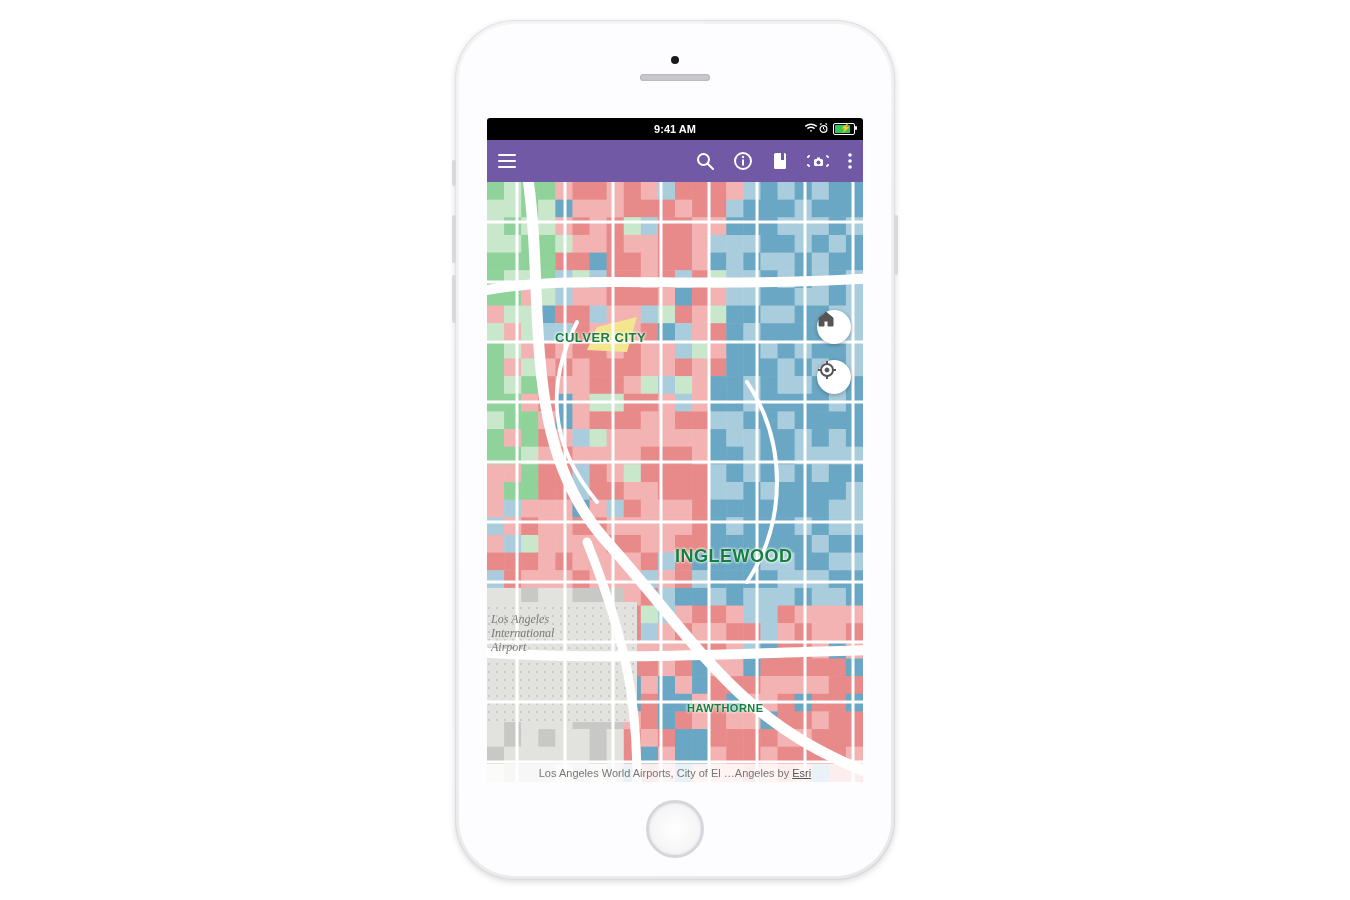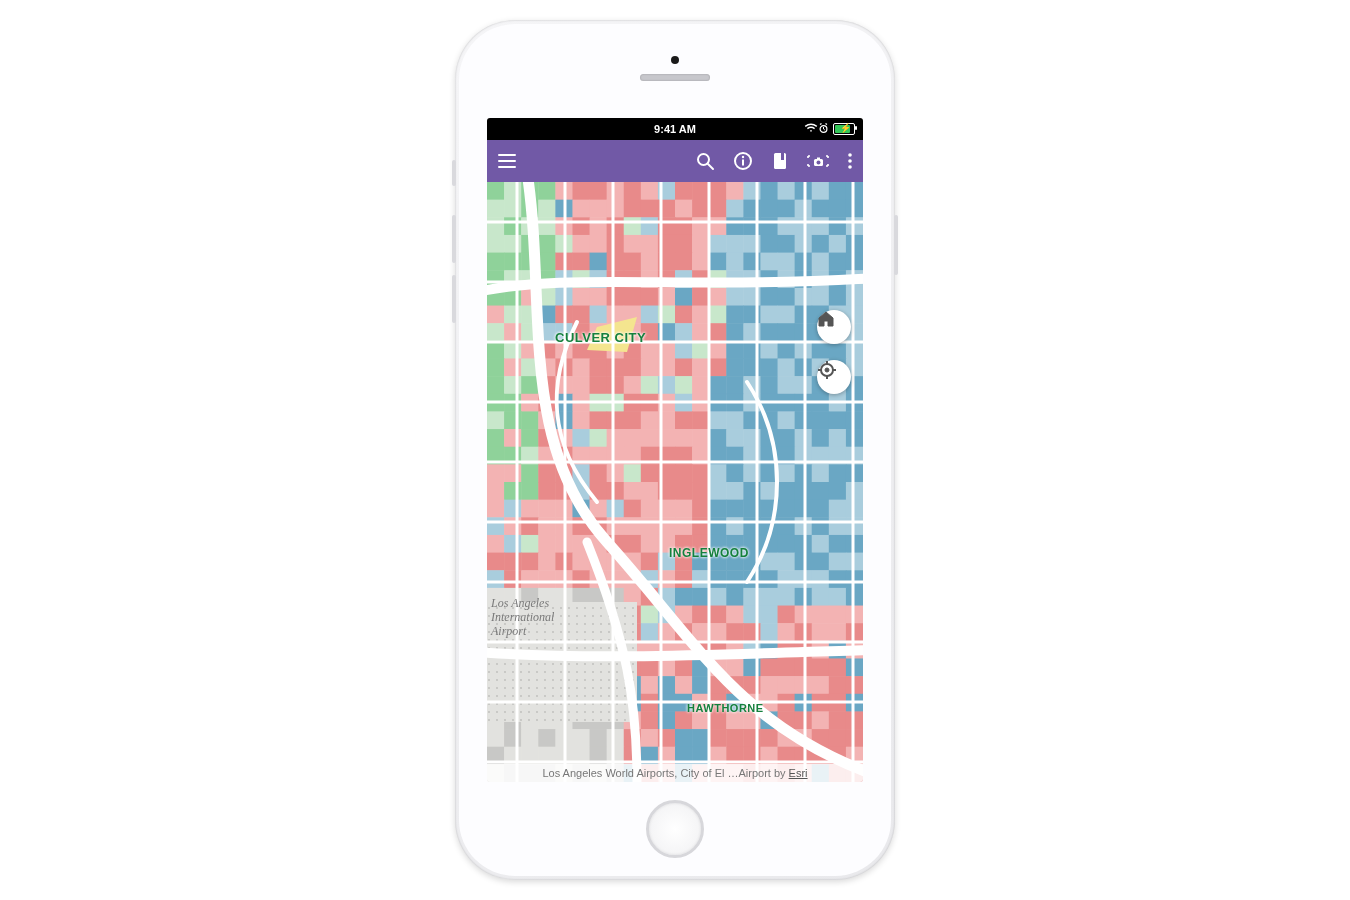--- a/index.html
+++ b/index.html
@@ -952,30 +952,30 @@
         <div class="fab" style="top:178px">
           <svg width="20" height="20" viewBox="0 0 20 20">
               <circle cx="10" cy="10" r="6" stroke="#555" stroke-width="2" fill="none"></circle>
               <circle cx="10" cy="10" r="2" fill="#555"></circle>
               <path d="M10 1v3M10 16v3M1 10h3M16 10h3" stroke="#555" stroke-width="2"></path>
             </svg>
         </div>
 
         <div id="city-labels">
             <div class="city-label" style="left: 68px; top: 148px; font-size: 13px;">CULVER CITY</div>
-            <div class="city-label" style="left: 182px; top: 364px; font-size: 12px;">INGLEWOOD</div>
+            <div class="city-label" style="left: 188px; top: 364px; font-size: 18px;">INGLEWOOD</div>
             <div class="city-label" style="left: 200px; top: 520px; font-size: 11px;">HAWTHORNE</div>
           </div>
         <div id="poi-labels">
-            <div class="airport-label" style="left: 4px; top: 414px;">Los Angeles<br>International<br>Airport</div>
+            <div class="airport-label" style="left: 4px; top: 430px;">Los Angeles<br>International<br>Airport</div>
           </div>
 
         <div class="attribution">
           <span>Los Angeles World Airports, City of El …</span>
           <span>
-            <span>Airport by </span><span class="esri">Esri</span>
+            <span>Angeles by </span><span class="esri">Esri</span>
           </span>
         </div>
       </div>
 
     </div>
   </div>
 </div>
 
 </body></html>

